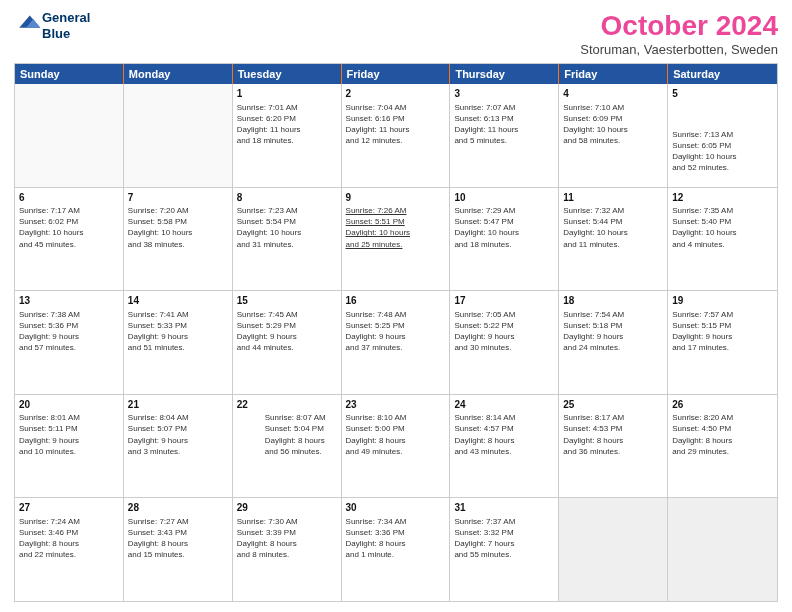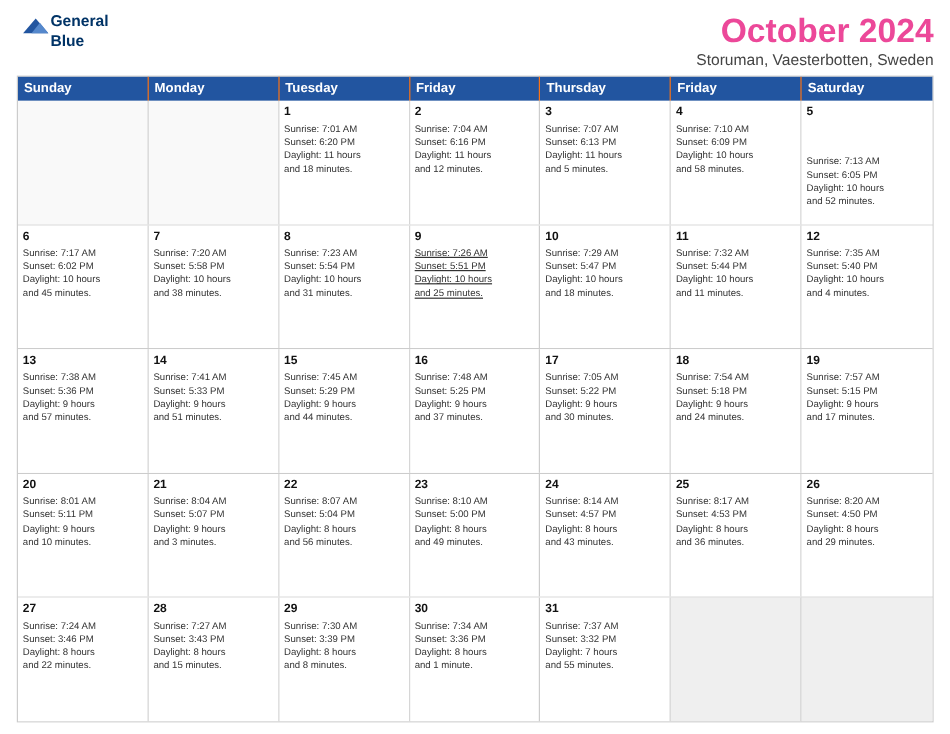--- a/index.html
+++ b/index.html
@@ -289,21 +289,21 @@
           </div>
           <div class="cal-cell">
             <span class="day-num">21</span>
             <div class="day-info" style="white-space: pre-line;">Sunrise: 8:04 AM
 Sunset: 5:07 PM
 Daylight: 9 hours
 and 3 minutes.</div>
           </div>
           <div class="cal-cell">
             <span class="day-num">22</span>
-            <div class="day-info" style="white-space: pre-line;">Sunrise: 8:07 AM
+            <div class="day-info" style="white-space: pre-line; margin-left: 28px;">Sunrise: 8:07 AM
 Sunset: 5:04 PM
 Daylight: 8 hours
 and 56 minutes.</div>
           </div>
           <div class="cal-cell">
             <span class="day-num">23</span>
             <div class="day-info" style="white-space: pre-line;">Sunrise: 8:10 AM
 Sunset: 5:00 PM
 Daylight: 8 hours
 and 49 minutes.</div>

